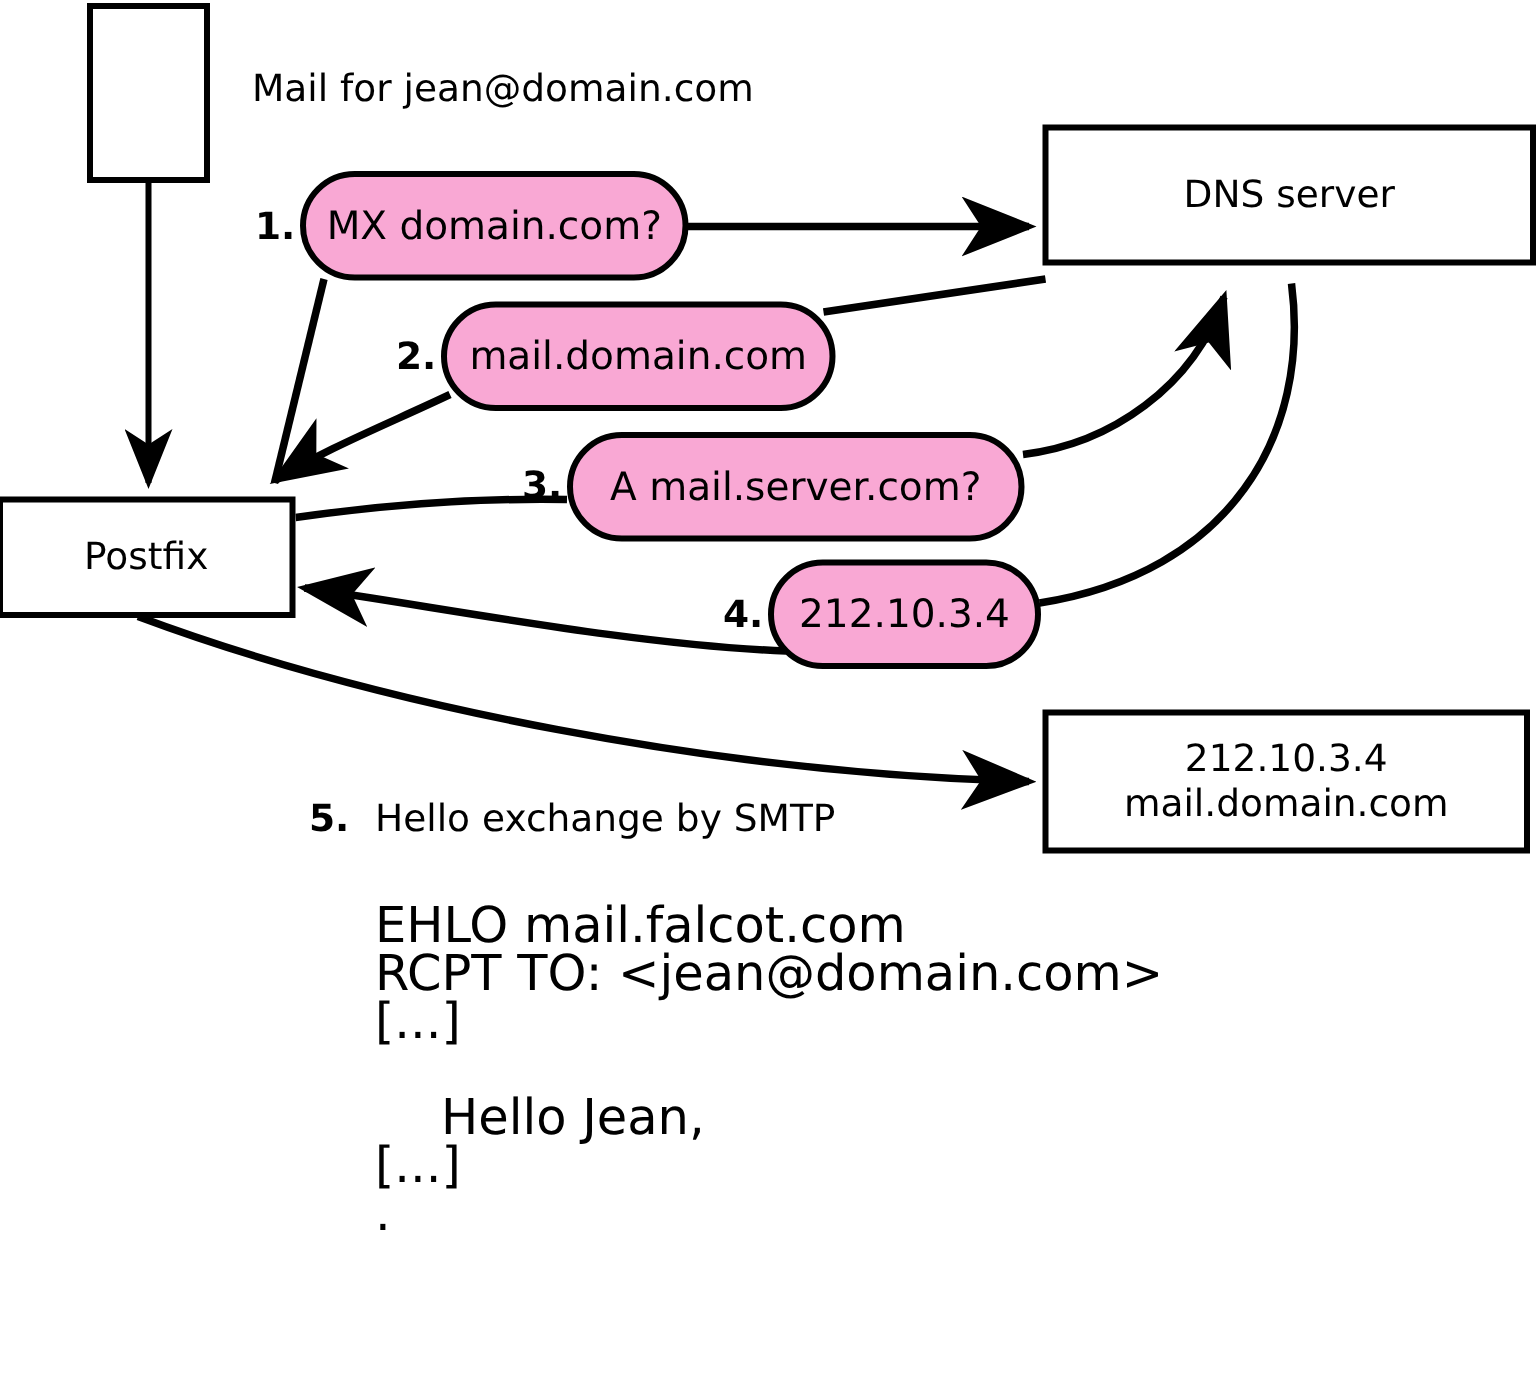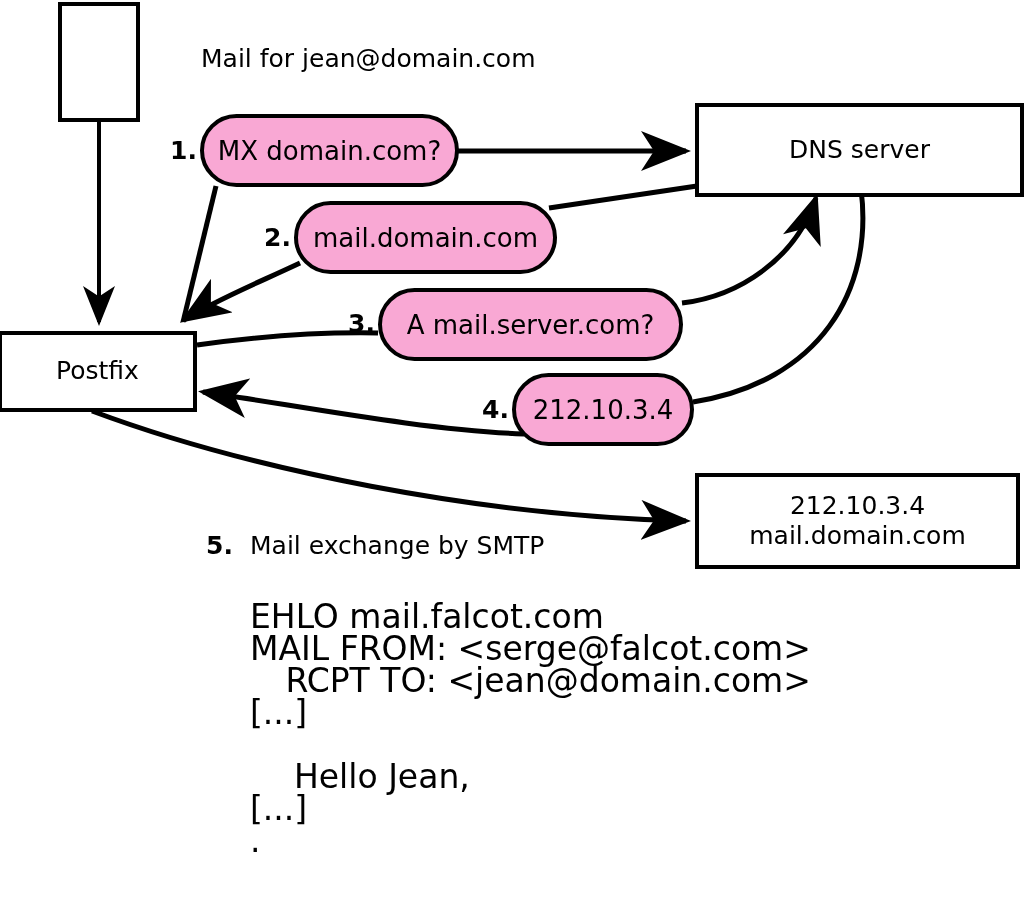--- a/index.html
+++ b/index.html
@@ -106,27 +106,27 @@
 
     <path d="M861,189 C874,290 820,382 693,402" fill="none" stroke="#000000" stroke-width="5"></path>
 
     <path d="M524,434 C420,430 290,404 203,392" fill="none" stroke="#000000" stroke-width="5" marker-end="url(#arrowhead)"></path>
 
     <path d="M92,411 C250,470 480,516 686,521" fill="none" stroke="#000000" stroke-width="5" marker-end="url(#arrowhead)"></path>
   </svg>
 
   <div class="empty-box" style="left:58px; top:2px; width:82px; height:120px;"></div>
 
-  <div class="plain-text" style="left:168px; top:44px;margin-left:33px;">Mail for jean@domain.com</div>
+  <div class="plain-text" style="left:168px; top:44px;">Mail for jean@domain.com</div>
 
   <div class="node-box" style="left:-2px; top:331px; width:199px; height:81px;">
     <span>Postfix</span>
   </div>
 
-  <div class="node-box" style="left:695px; top:103px; width:329px; height:94px;">
+  <div class="node-box" style="left:695px; top:83px; width:329px; height:94px;">
     <span>DNS server</span>
   </div>
 
   <div class="node-box" style="left:695px; top:473px; width:325px; height:96px;">
     <span>212.10.3.4</span>
     <span>mail.domain.com</span>
   </div>
 
   <div class="step-num" style="left:170px; top:136px;">1.</div>
   <div class="bubble" style="left:200px; top:114px; width:259px; height:73px;">
@@ -142,25 +142,24 @@
   <div class="bubble" style="left:378px; top:288px; width:305px; height:73px;">
     <span>A mail.server.com?</span>
   </div>
 
   <div class="step-num" style="left:482px; top:395px;">4.</div>
   <div class="bubble" style="left:512px; top:373px; width:182px; height:73px;">
     <span>212.10.3.4</span>
   </div>
 
   <div class="step-num" style="left:206px; top:531px;">5.</div>
-  <div class="plain-text" style="left:250px; top:531px;">Mail exchange by SMTP</div>
+  <div class="plain-text" style="left:250px; top:531px;">Hello exchange by SMTP</div>
 
   <div style="position:absolute; left:250px; top:597px;">
     <div class="smtp-line" style="position:relative; left:0; top:0; height:32px;">EHLO mail.falcot.com</div>
-    <div class="smtp-line" style="position:relative; left:0; top:0; height:32px;">MAIL FROM: &lt;serge@falcot.com&gt;</div>
     <div class="smtp-line" style="position:relative; left:0; top:0; height:32px;text-align:right;">RCPT TO: &lt;jean@domain.com&gt;</div>
     <div class="smtp-line" style="position:relative; left:0; top:0; height:32px;">[...]</div>
     <div class="smtp-line" style="position:relative; left:0; top:0; height:32px;">&nbsp;</div>
     <div class="smtp-line" style="position:relative; left:0; top:0; height:32px;margin-left:44px;">Hello Jean,</div>
     <div class="smtp-line" style="position:relative; left:0; top:0; height:32px;">[...]</div>
     <div class="smtp-line" style="position:relative; left:0; top:0; height:32px;">.</div>
   </div>
 
 </div>
 

